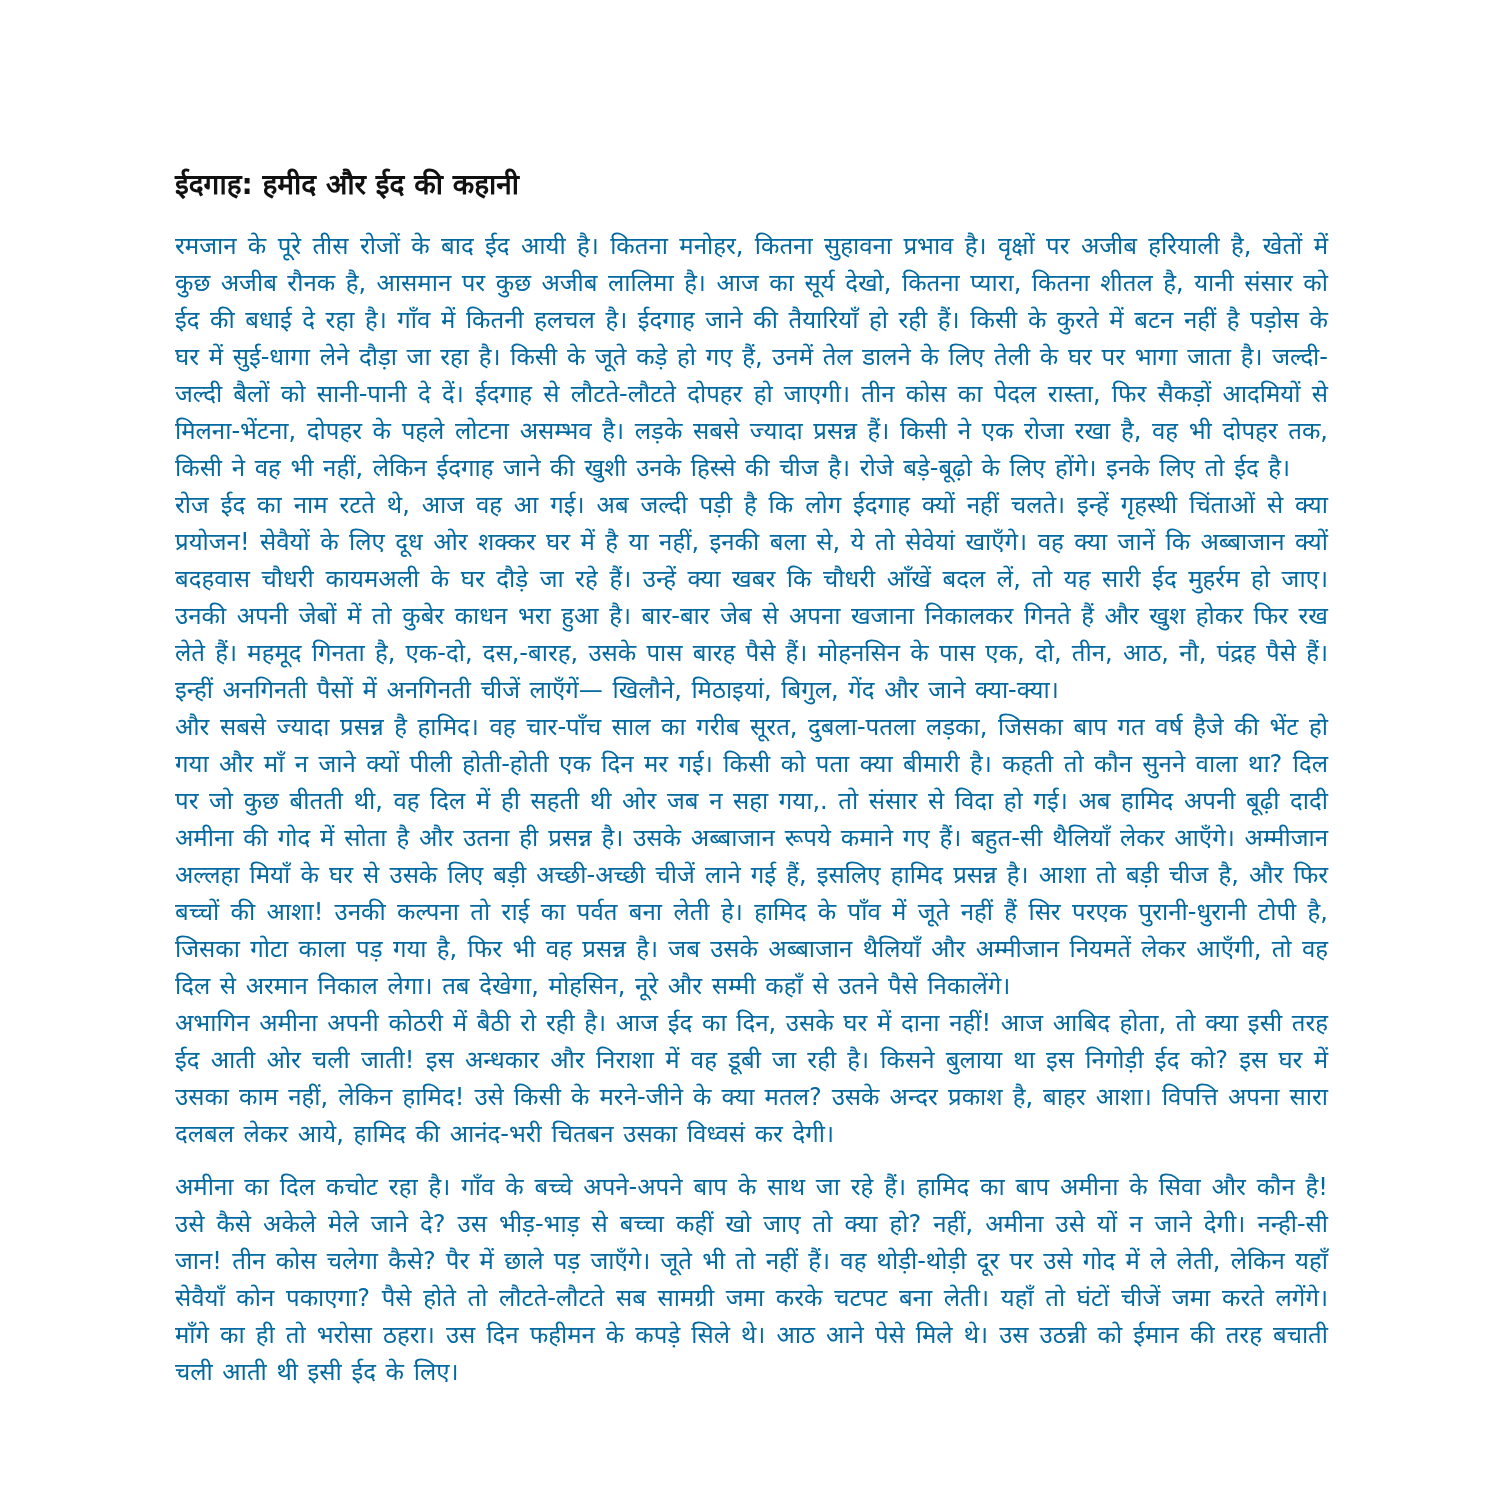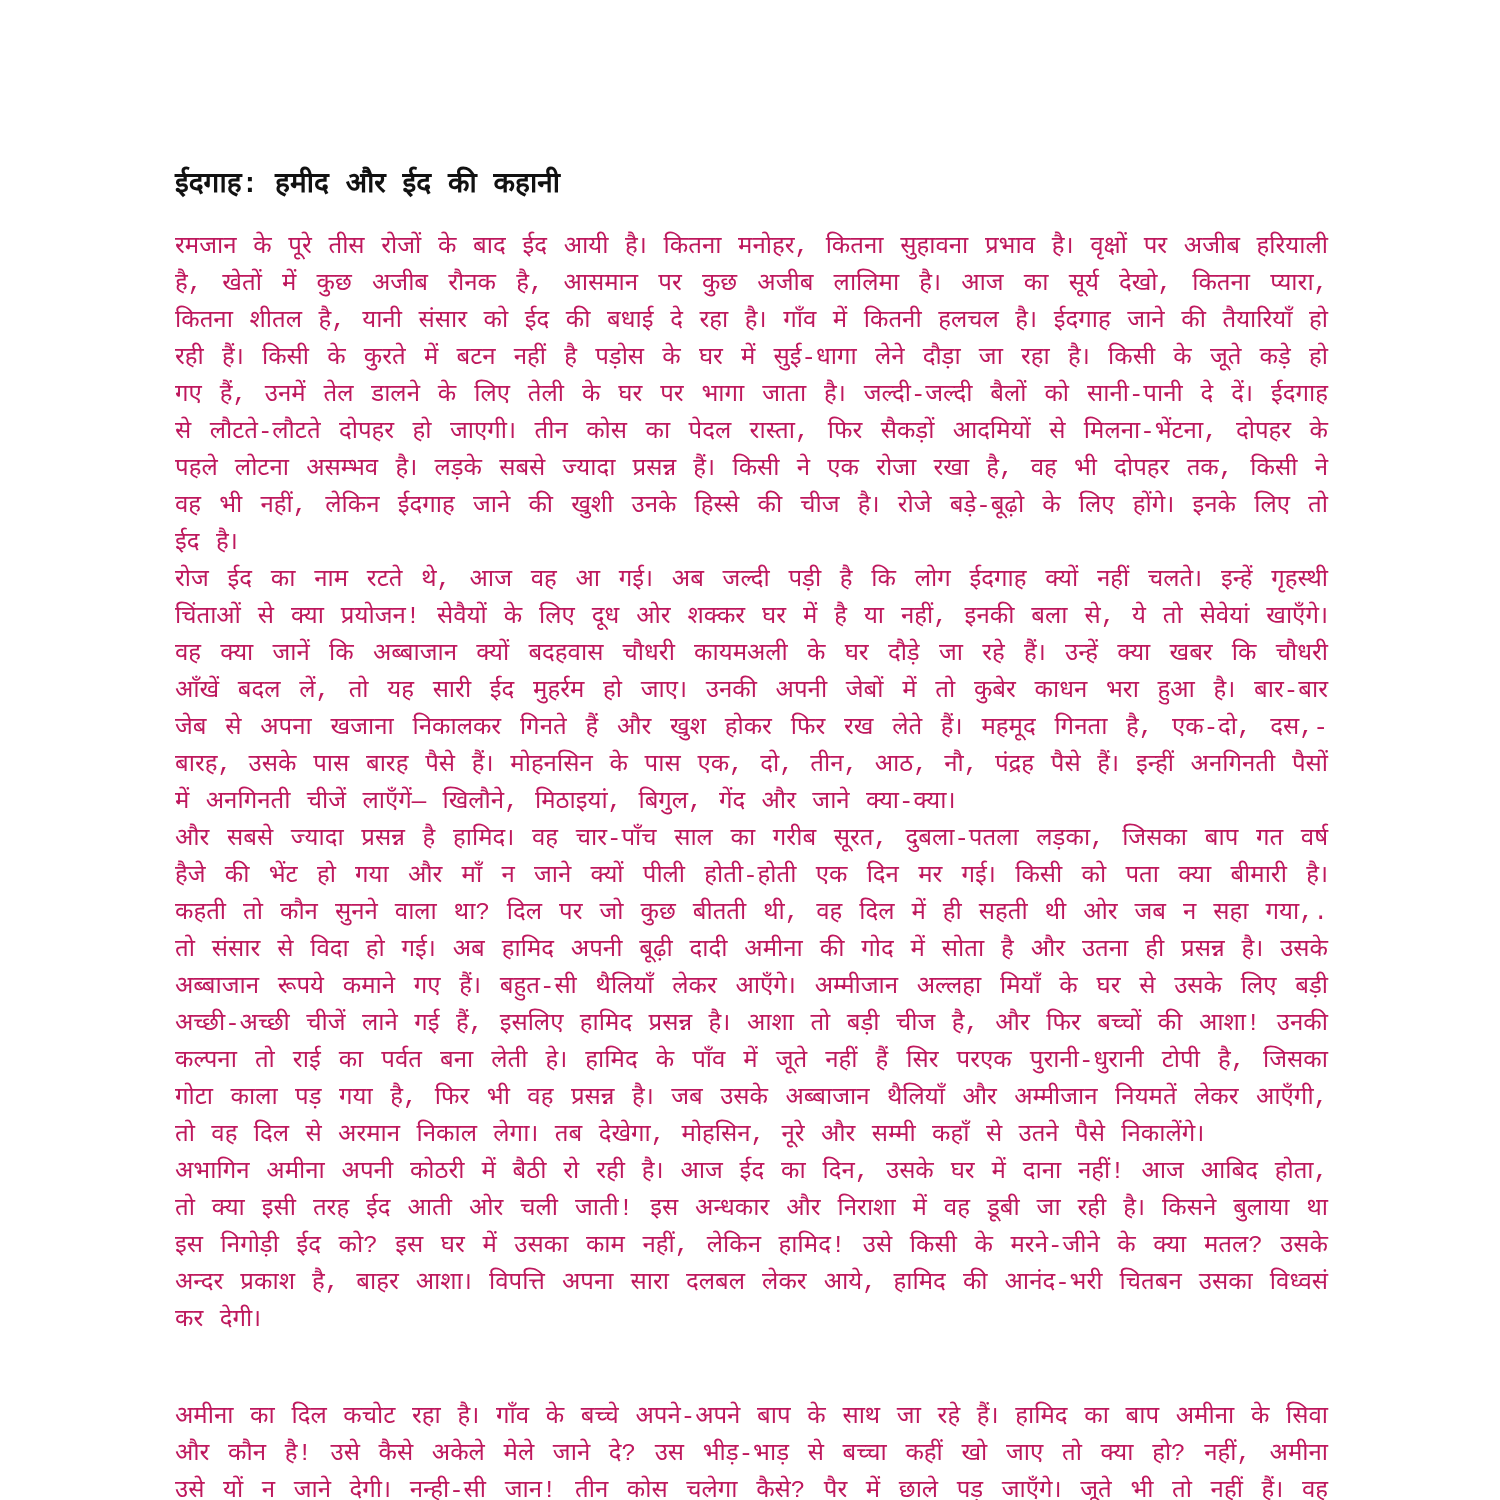--- a/index.html
+++ b/index.html
@@ -14,39 +14,38 @@
     font-family: "DejaVu Sans", sans-serif;
     color: #1b1b1b;
   }
   .page {
     box-sizing: border-box;
     width: 1500px;
     height: 1500px;
     padding: 168px 172px 0 175px;
     background: #ffffff;
     overflow: hidden;
-    font-family: Liberation Mono, monospace;
   }
   .doc-title {
     font-size: 28px;
     font-weight: 700;
     margin: 0 0 26px 0;
     line-height: 1.2;
     color: #111111;
   }
   .doc-paragraph {
     margin: 0;
     font-size: 24px;
     line-height: 37px;
     text-align: justify;
     word-spacing: 2px;
-    color: #be185d;
+    color: #0369a1;
   }
   .doc-paragraph.para-gap {
-    margin-top: 60px;
+    margin-top: 16px;
   }
 </style>
 </head>
 <body>
 
 <div class="page">
   <h1 class="doc-title">ईदगाह: हमीद और ईद की कहानी</h1>
 
   <p class="doc-paragraph">रमजान के पूरे तीस रोजों के बाद ईद आयी है। कितना मनोहर, कितना सुहावना प्रभाव है। वृक्षों पर अजीब हरियाली है, खेतों में कुछ अजीब रौनक है, आसमान पर कुछ अजीब लालिमा है। आज का सूर्य देखो, कितना प्यारा, कितना शीतल है, यानी संसार को ईद की बधाई दे रहा है। गाँव में कितनी हलचल है। ईदगाह जाने की तैयारियाँ हो रही हैं। किसी के कुरते में बटन नहीं है पड़ोस के घर में सुई-धागा लेने दौड़ा जा रहा है। किसी के जूते कड़े हो गए हैं, उनमें तेल डालने के लिए तेली के घर पर भागा जाता है। जल्दी-जल्दी बैलों को सानी-पानी दे दें। ईदगाह से लौटते-लौटते दोपहर हो जाएगी। तीन कोस का पेदल रास्ता, फिर सैकड़ों आदमियों से मिलना-भेंटना, दोपहर के पहले लोटना असम्भव है। लड़के सबसे ज्यादा प्रसन्न हैं। किसी ने एक रोजा रखा है, वह भी दोपहर तक, किसी ने वह भी नहीं, लेकिन ईदगाह जाने की खुशी उनके हिस्से की चीज है। रोजे बड़े-बूढ़ो के लिए होंगे। इनके लिए तो ईद है।</p>
 

